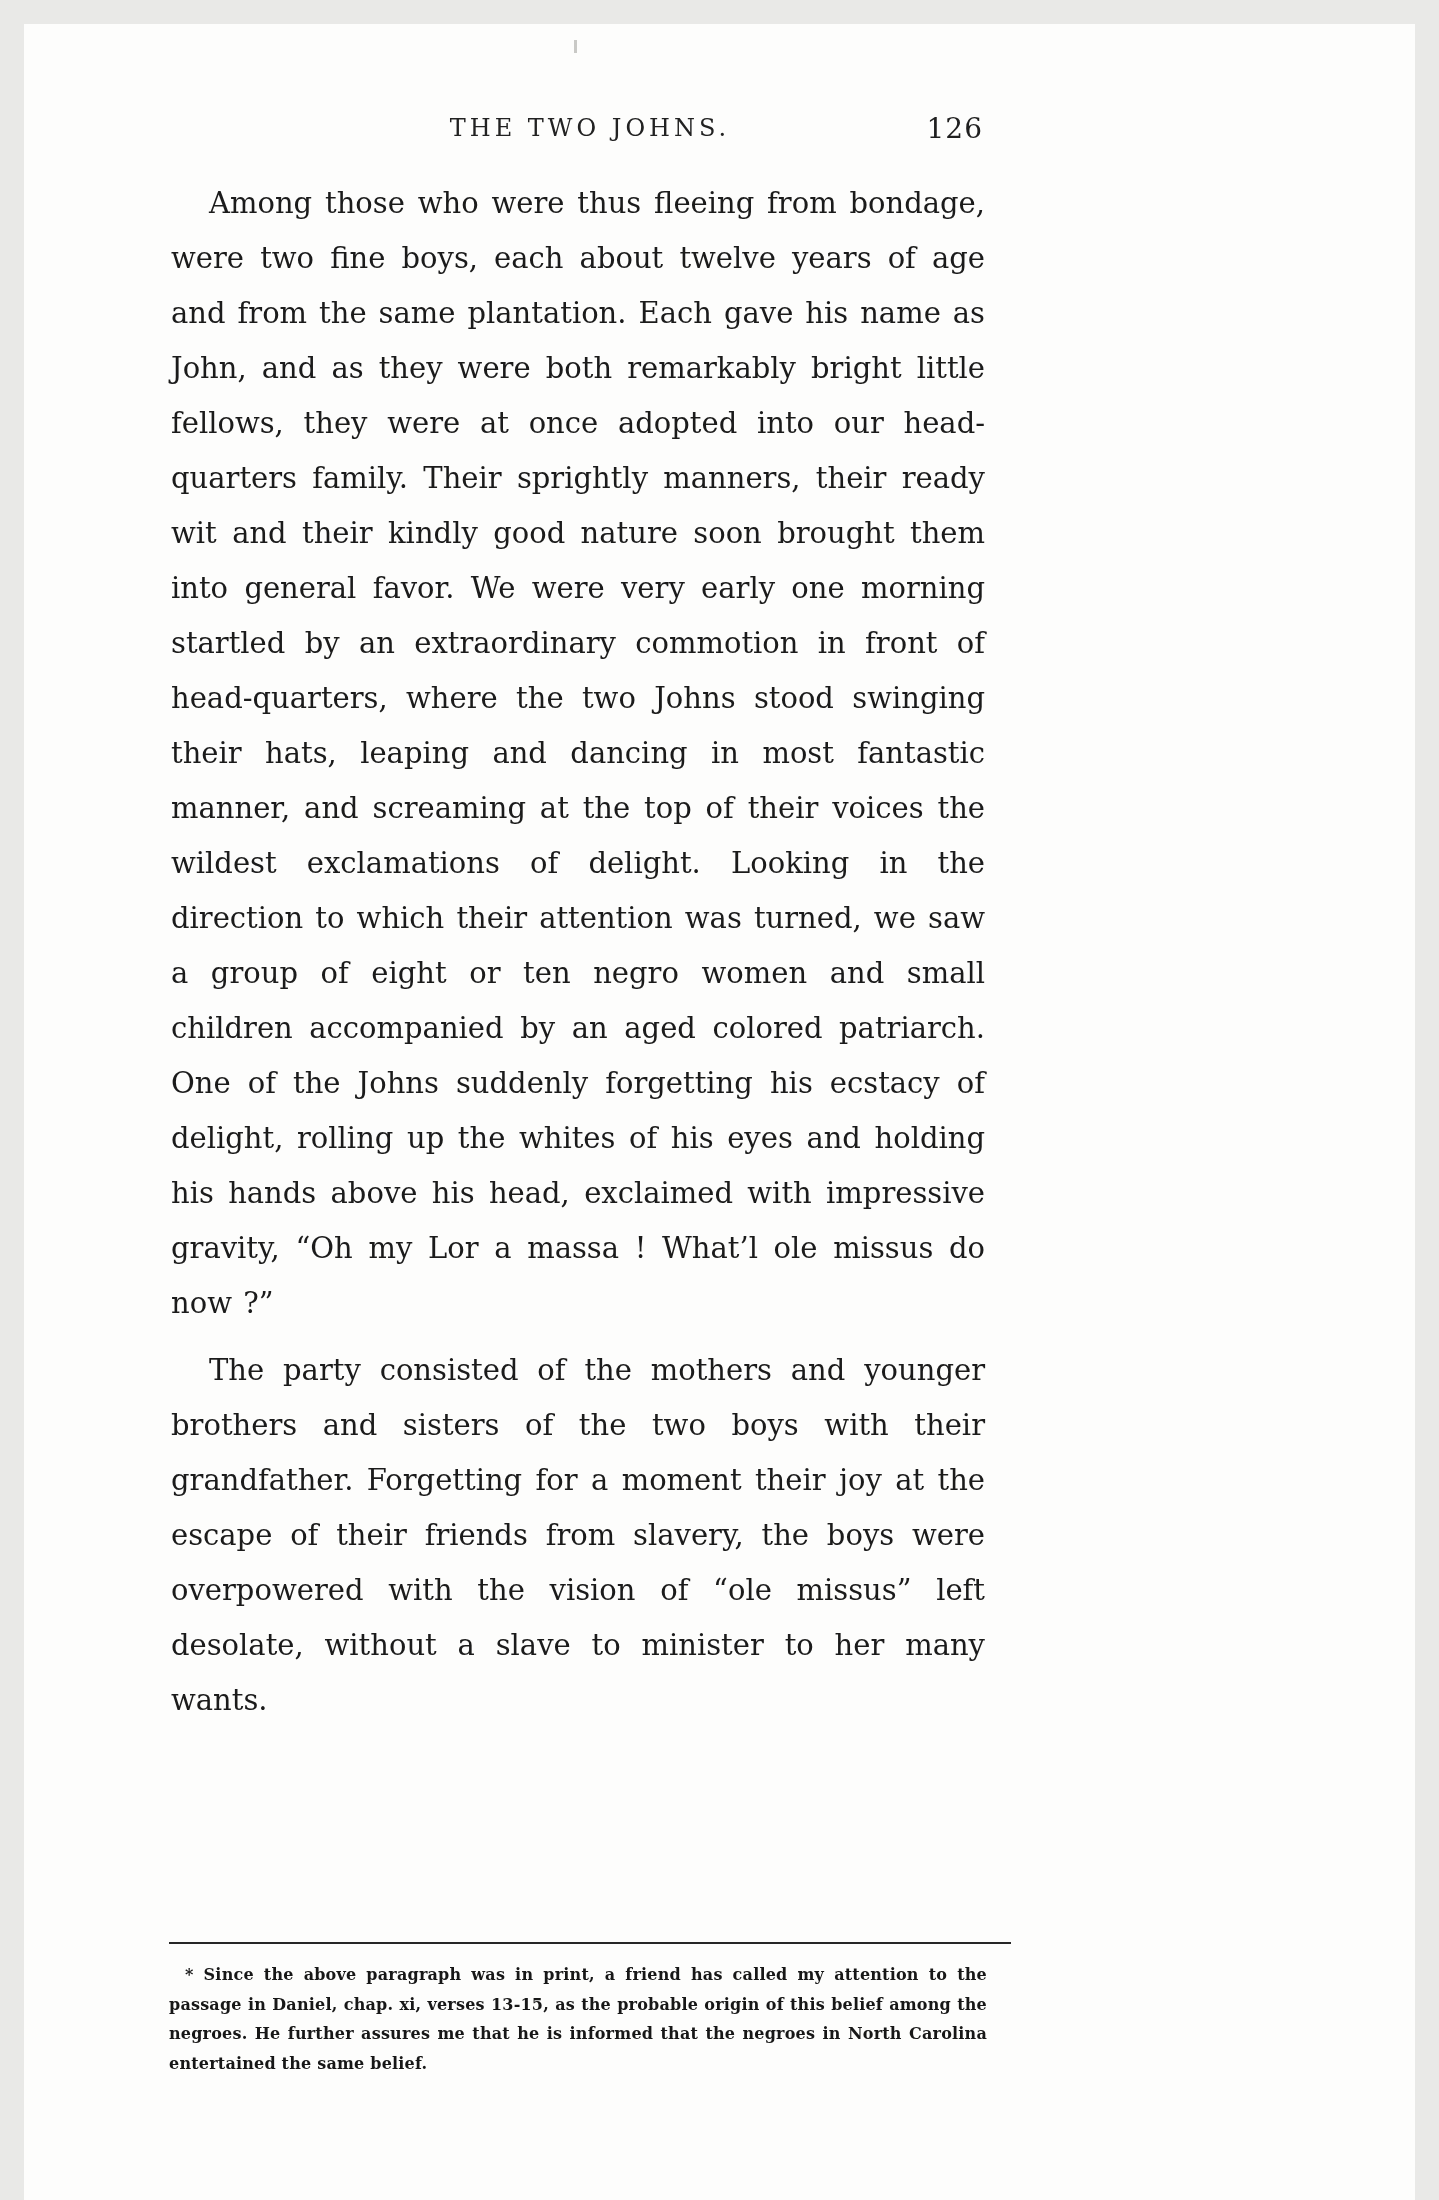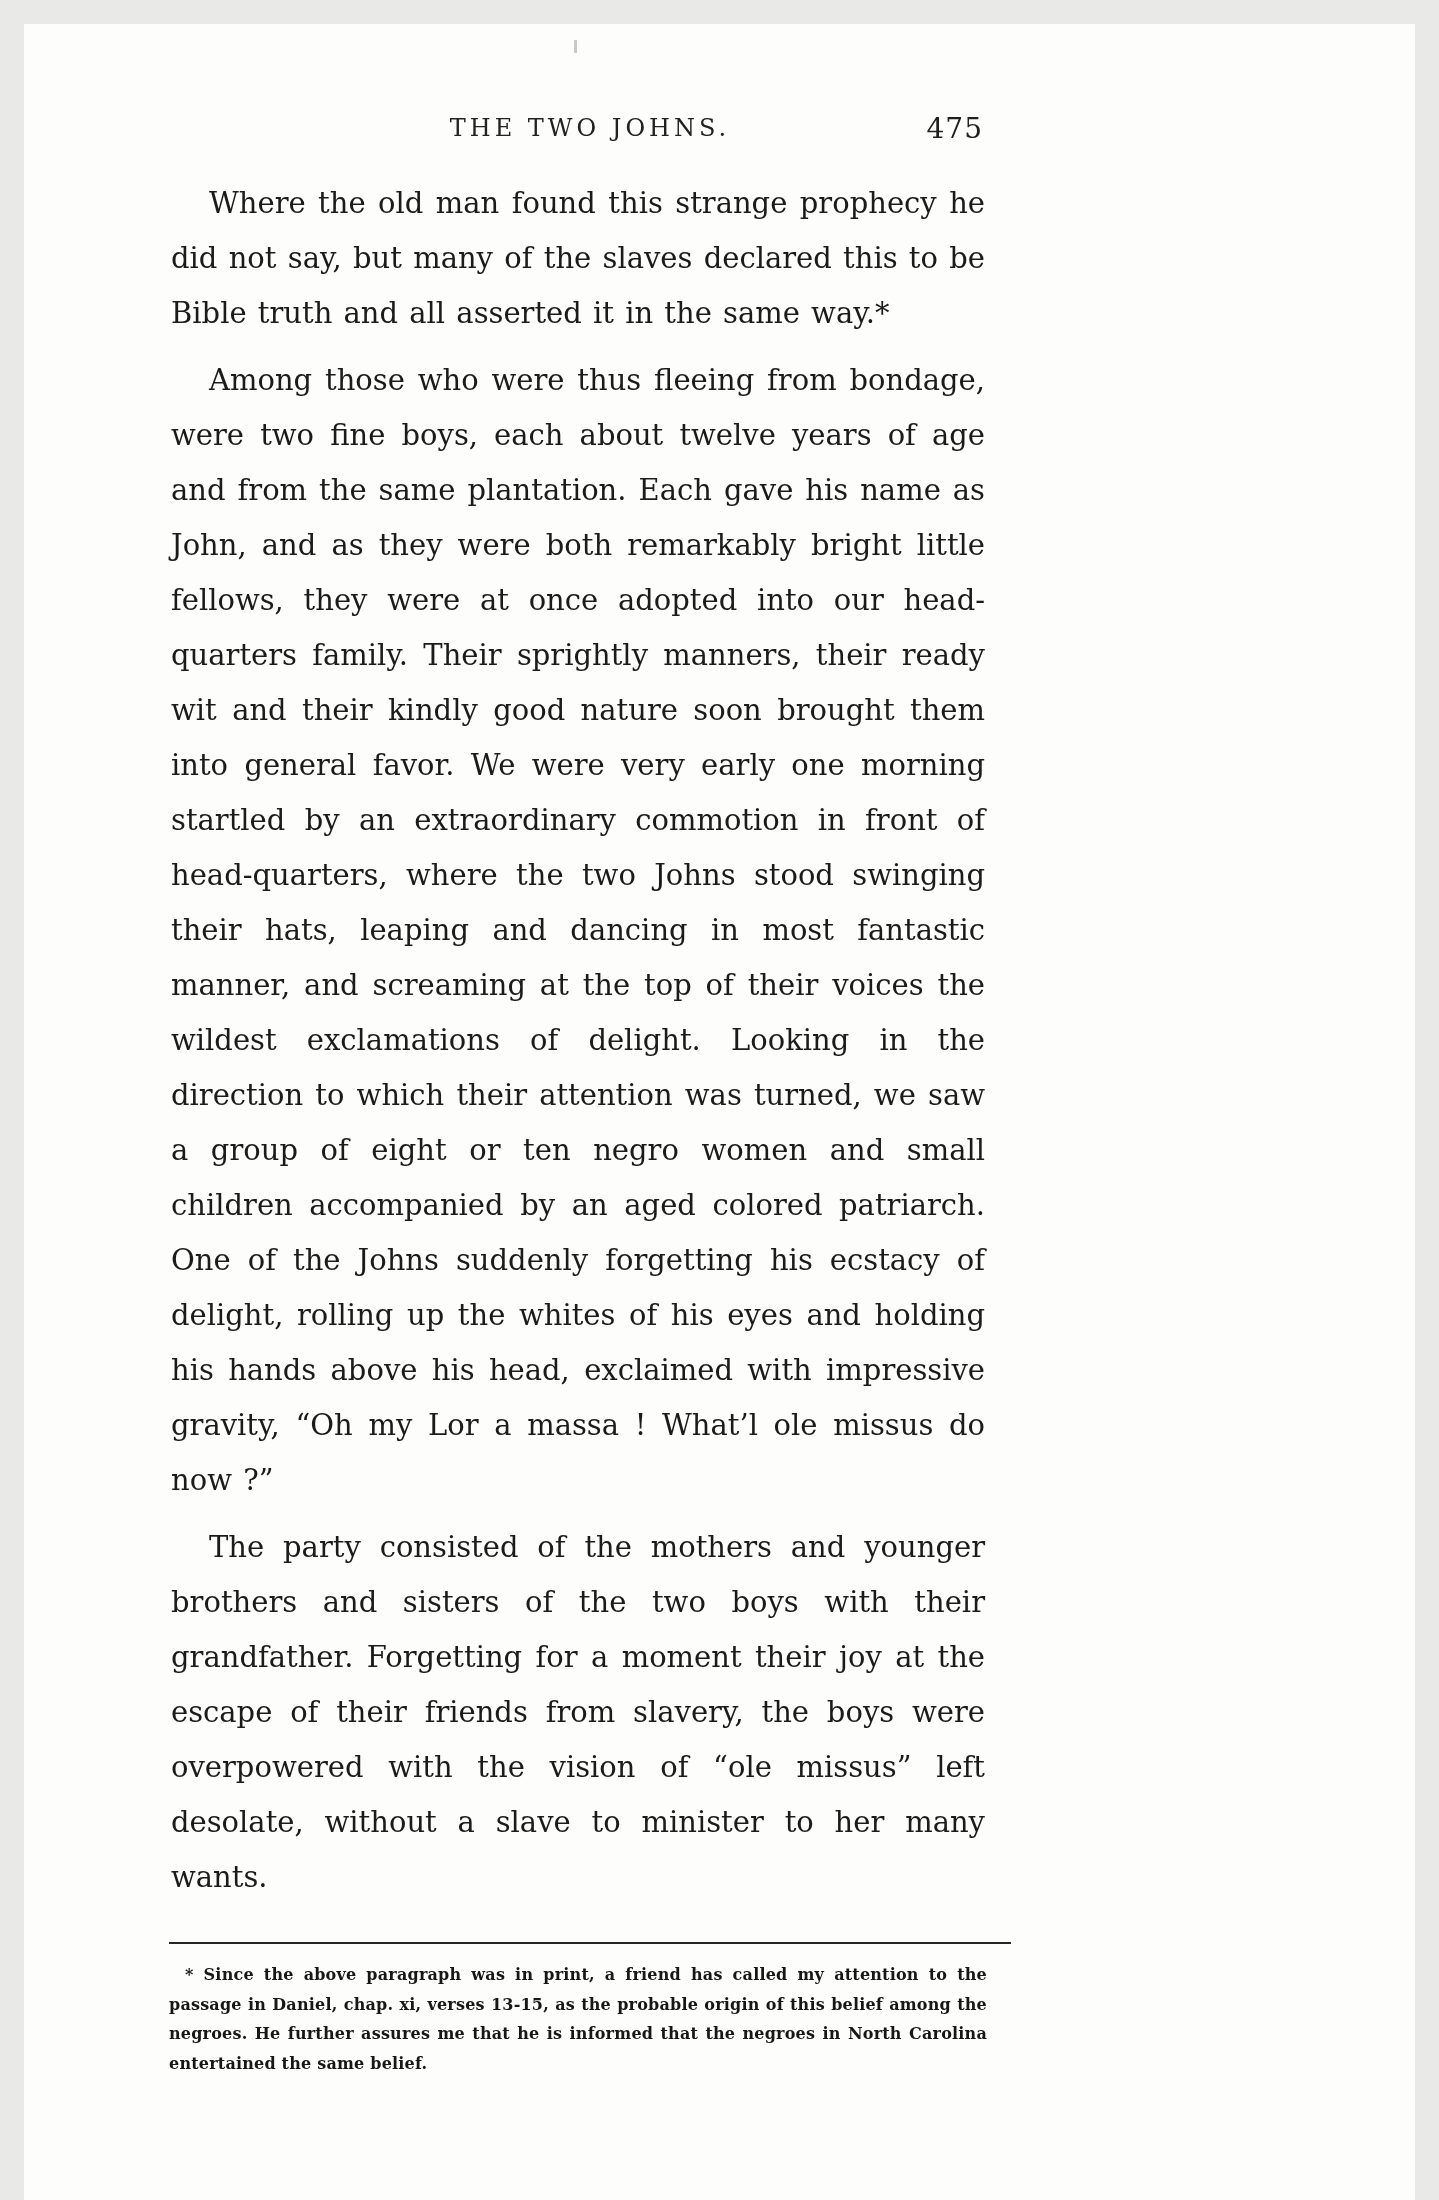--- a/index.html
+++ b/index.html
@@ -91,25 +91,24 @@
 </style>
 </head>
 <body>
 
 <div class="page">
 
   <div class="scan-artifact"></div>
 
   <div class="page-header">
     <div class="running-title">THE TWO JOHNS.</div>
-    <div class="page-number">475</div>
+    <div class="page-number">126</div>
   </div>
 
   <div class="body-text">
-    <p class="indent">Where the old man found this strange prophecy he did not say, but many of the slaves declared this to be Bible truth and all asserted it in the same way.*</p>
     <p class="indent">Among those who were thus fleeing from bondage, were two fine boys, each about twelve years of age and from the same plantation.  Each gave his name as John, and as they were both remarkably bright little fellows, they were at once adopted into our head-quarters family. Their sprightly manners, their ready wit and their kindly good nature soon brought them into general favor. We were very early one morning startled by an extraordinary commotion in front of head-quarters, where the two Johns stood swinging their hats, leaping and dancing in most fantastic manner, and screaming at the top of their voices the wildest exclamations of delight. Looking in the direction to which their attention was turned, we saw a group of eight or ten negro women and small children accompanied by an aged colored patriarch. One of the Johns suddenly forgetting his ecstacy of delight, rolling up the whites of his eyes and holding his hands above his head, exclaimed with impressive gravity, “Oh my Lor a massa !   What’l ole missus do now ?”</p>
     <p class="indent">The party consisted of the mothers and younger brothers and sisters of the two boys with their grandfather.  Forgetting for a moment their joy at the escape of their friends from slavery, the boys were overpowered with the vision of “ole missus” left desolate, without a slave to minister to her many wants.</p>
   </div>
 
   <div class="footnote-block">
     <div class="footnote-rule"></div>
     <p class="footnote-text">* Since the above paragraph was in print, a friend has called my attention to the passage in Daniel, chap. xi, verses 13-15, as the probable origin of this belief among the negroes.  He further assures me that he is informed that the negroes in North Carolina entertained the same belief.</p>
   </div>
 
 </div>

